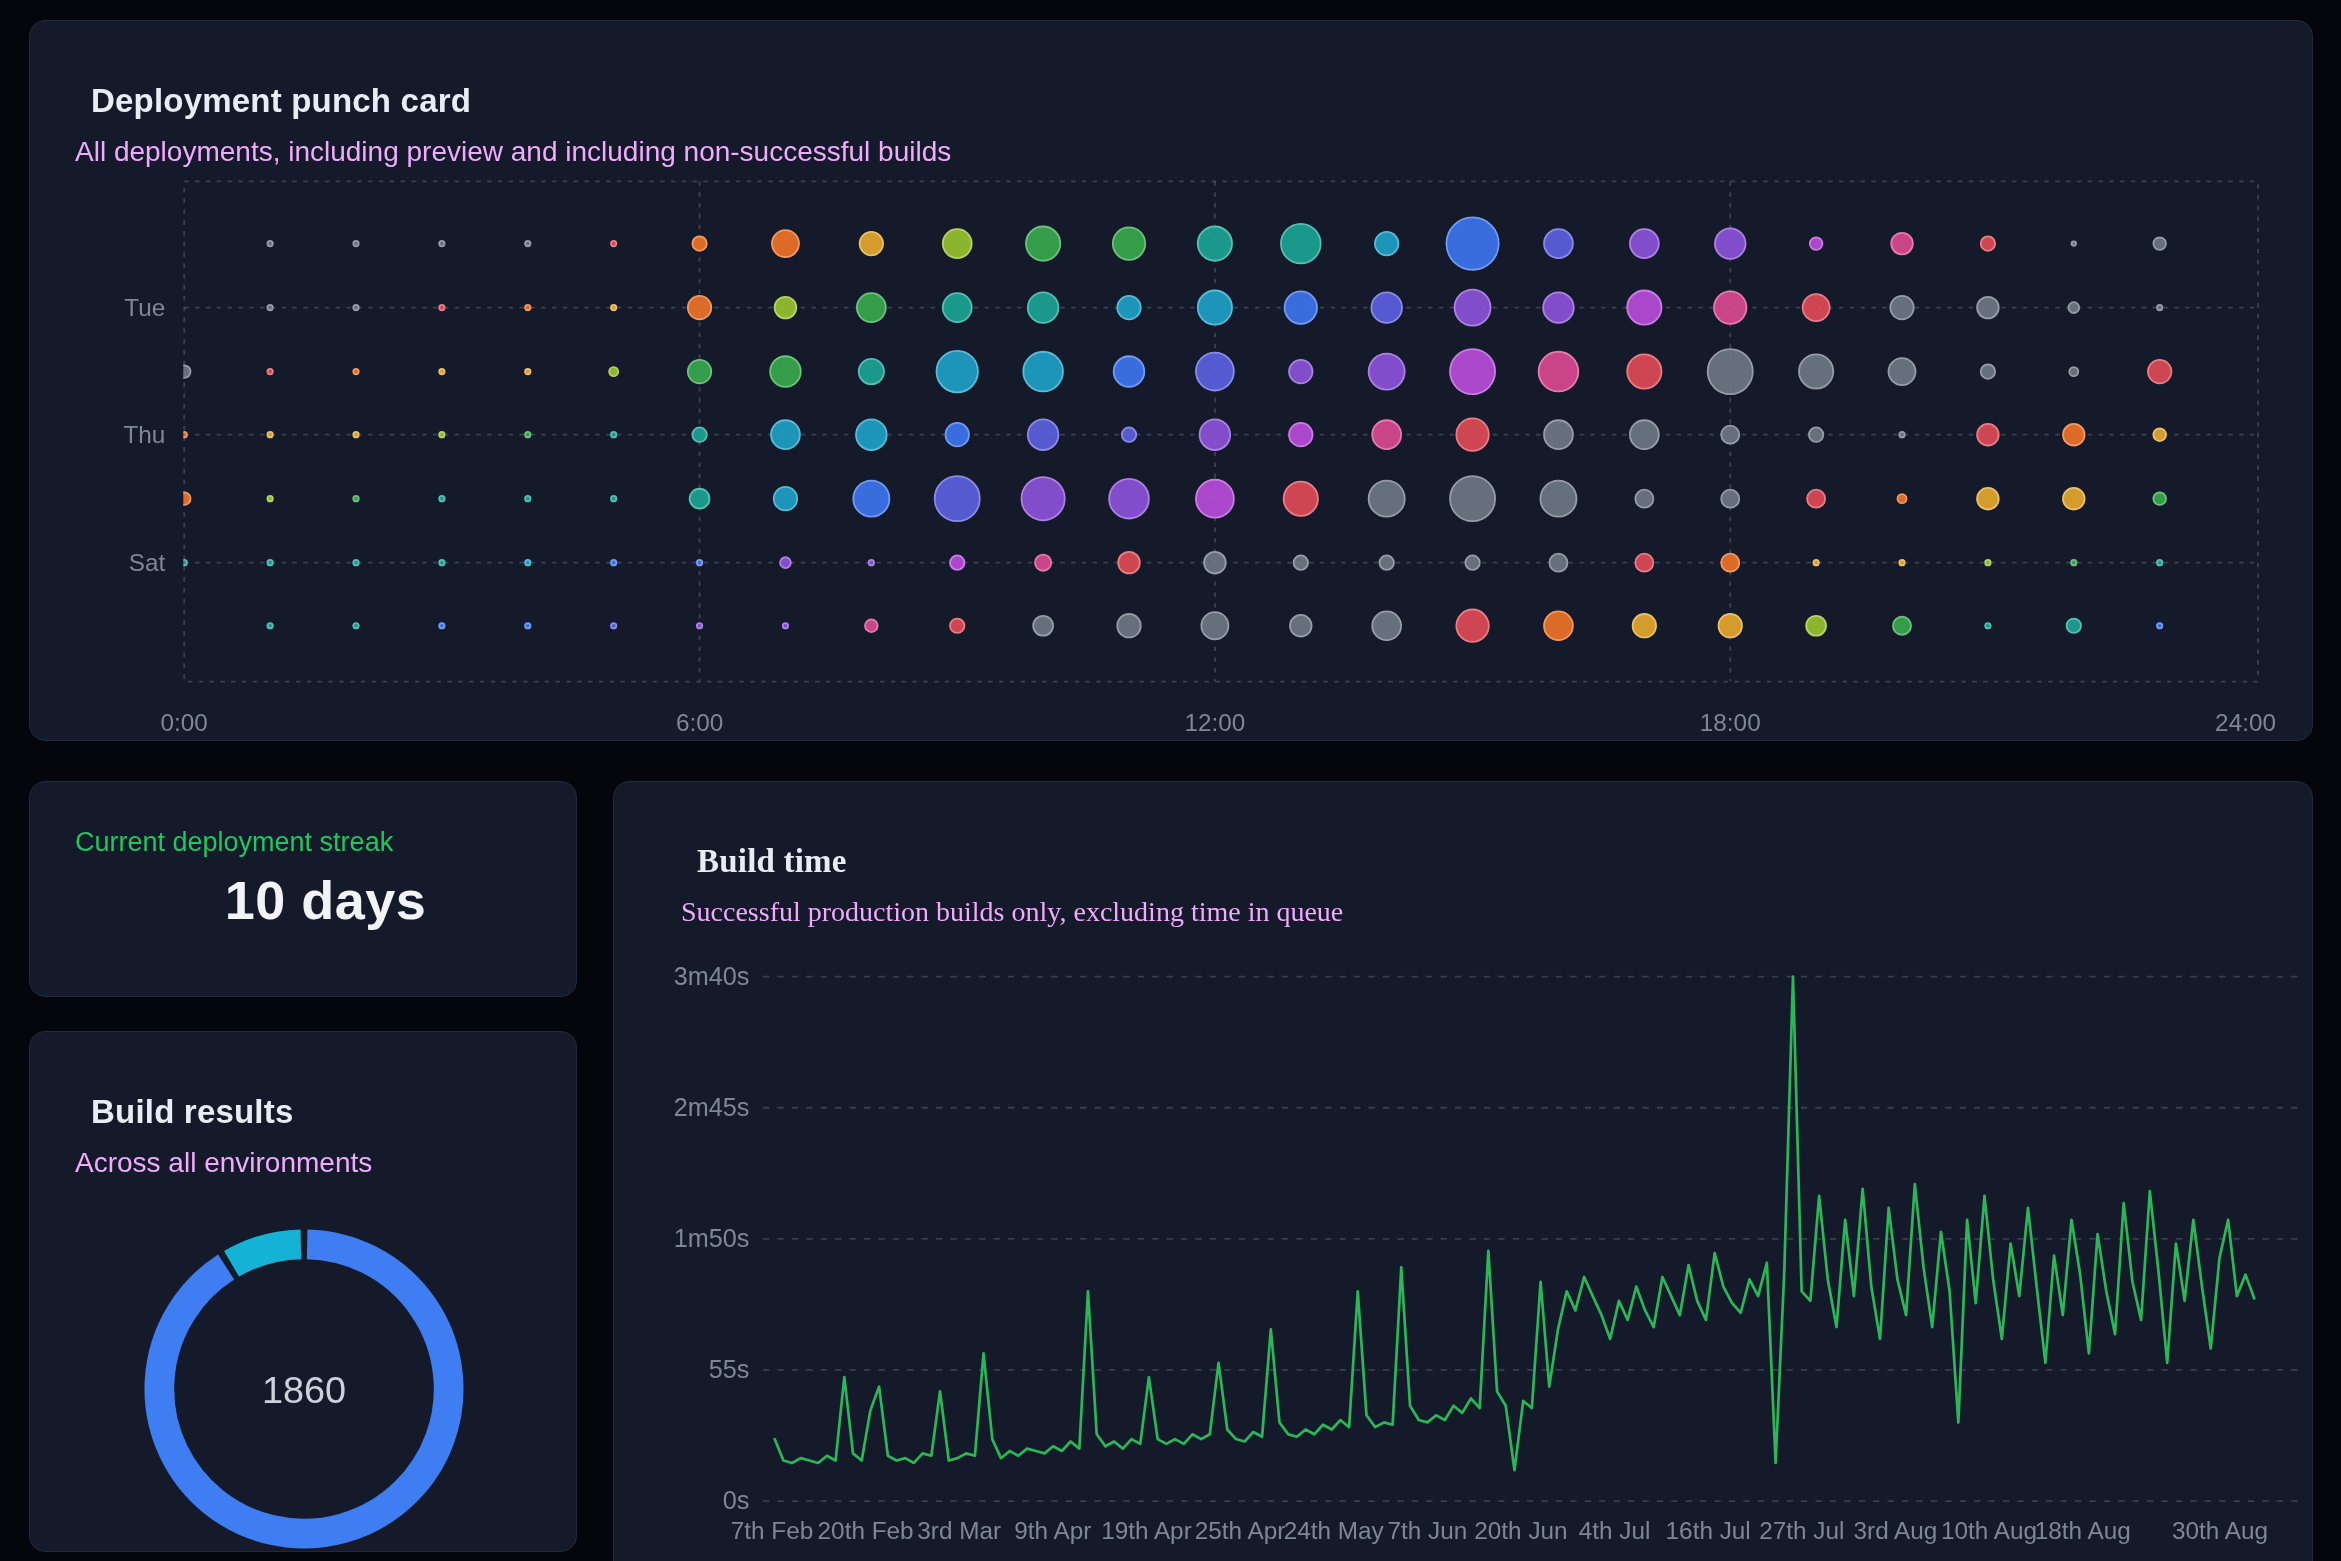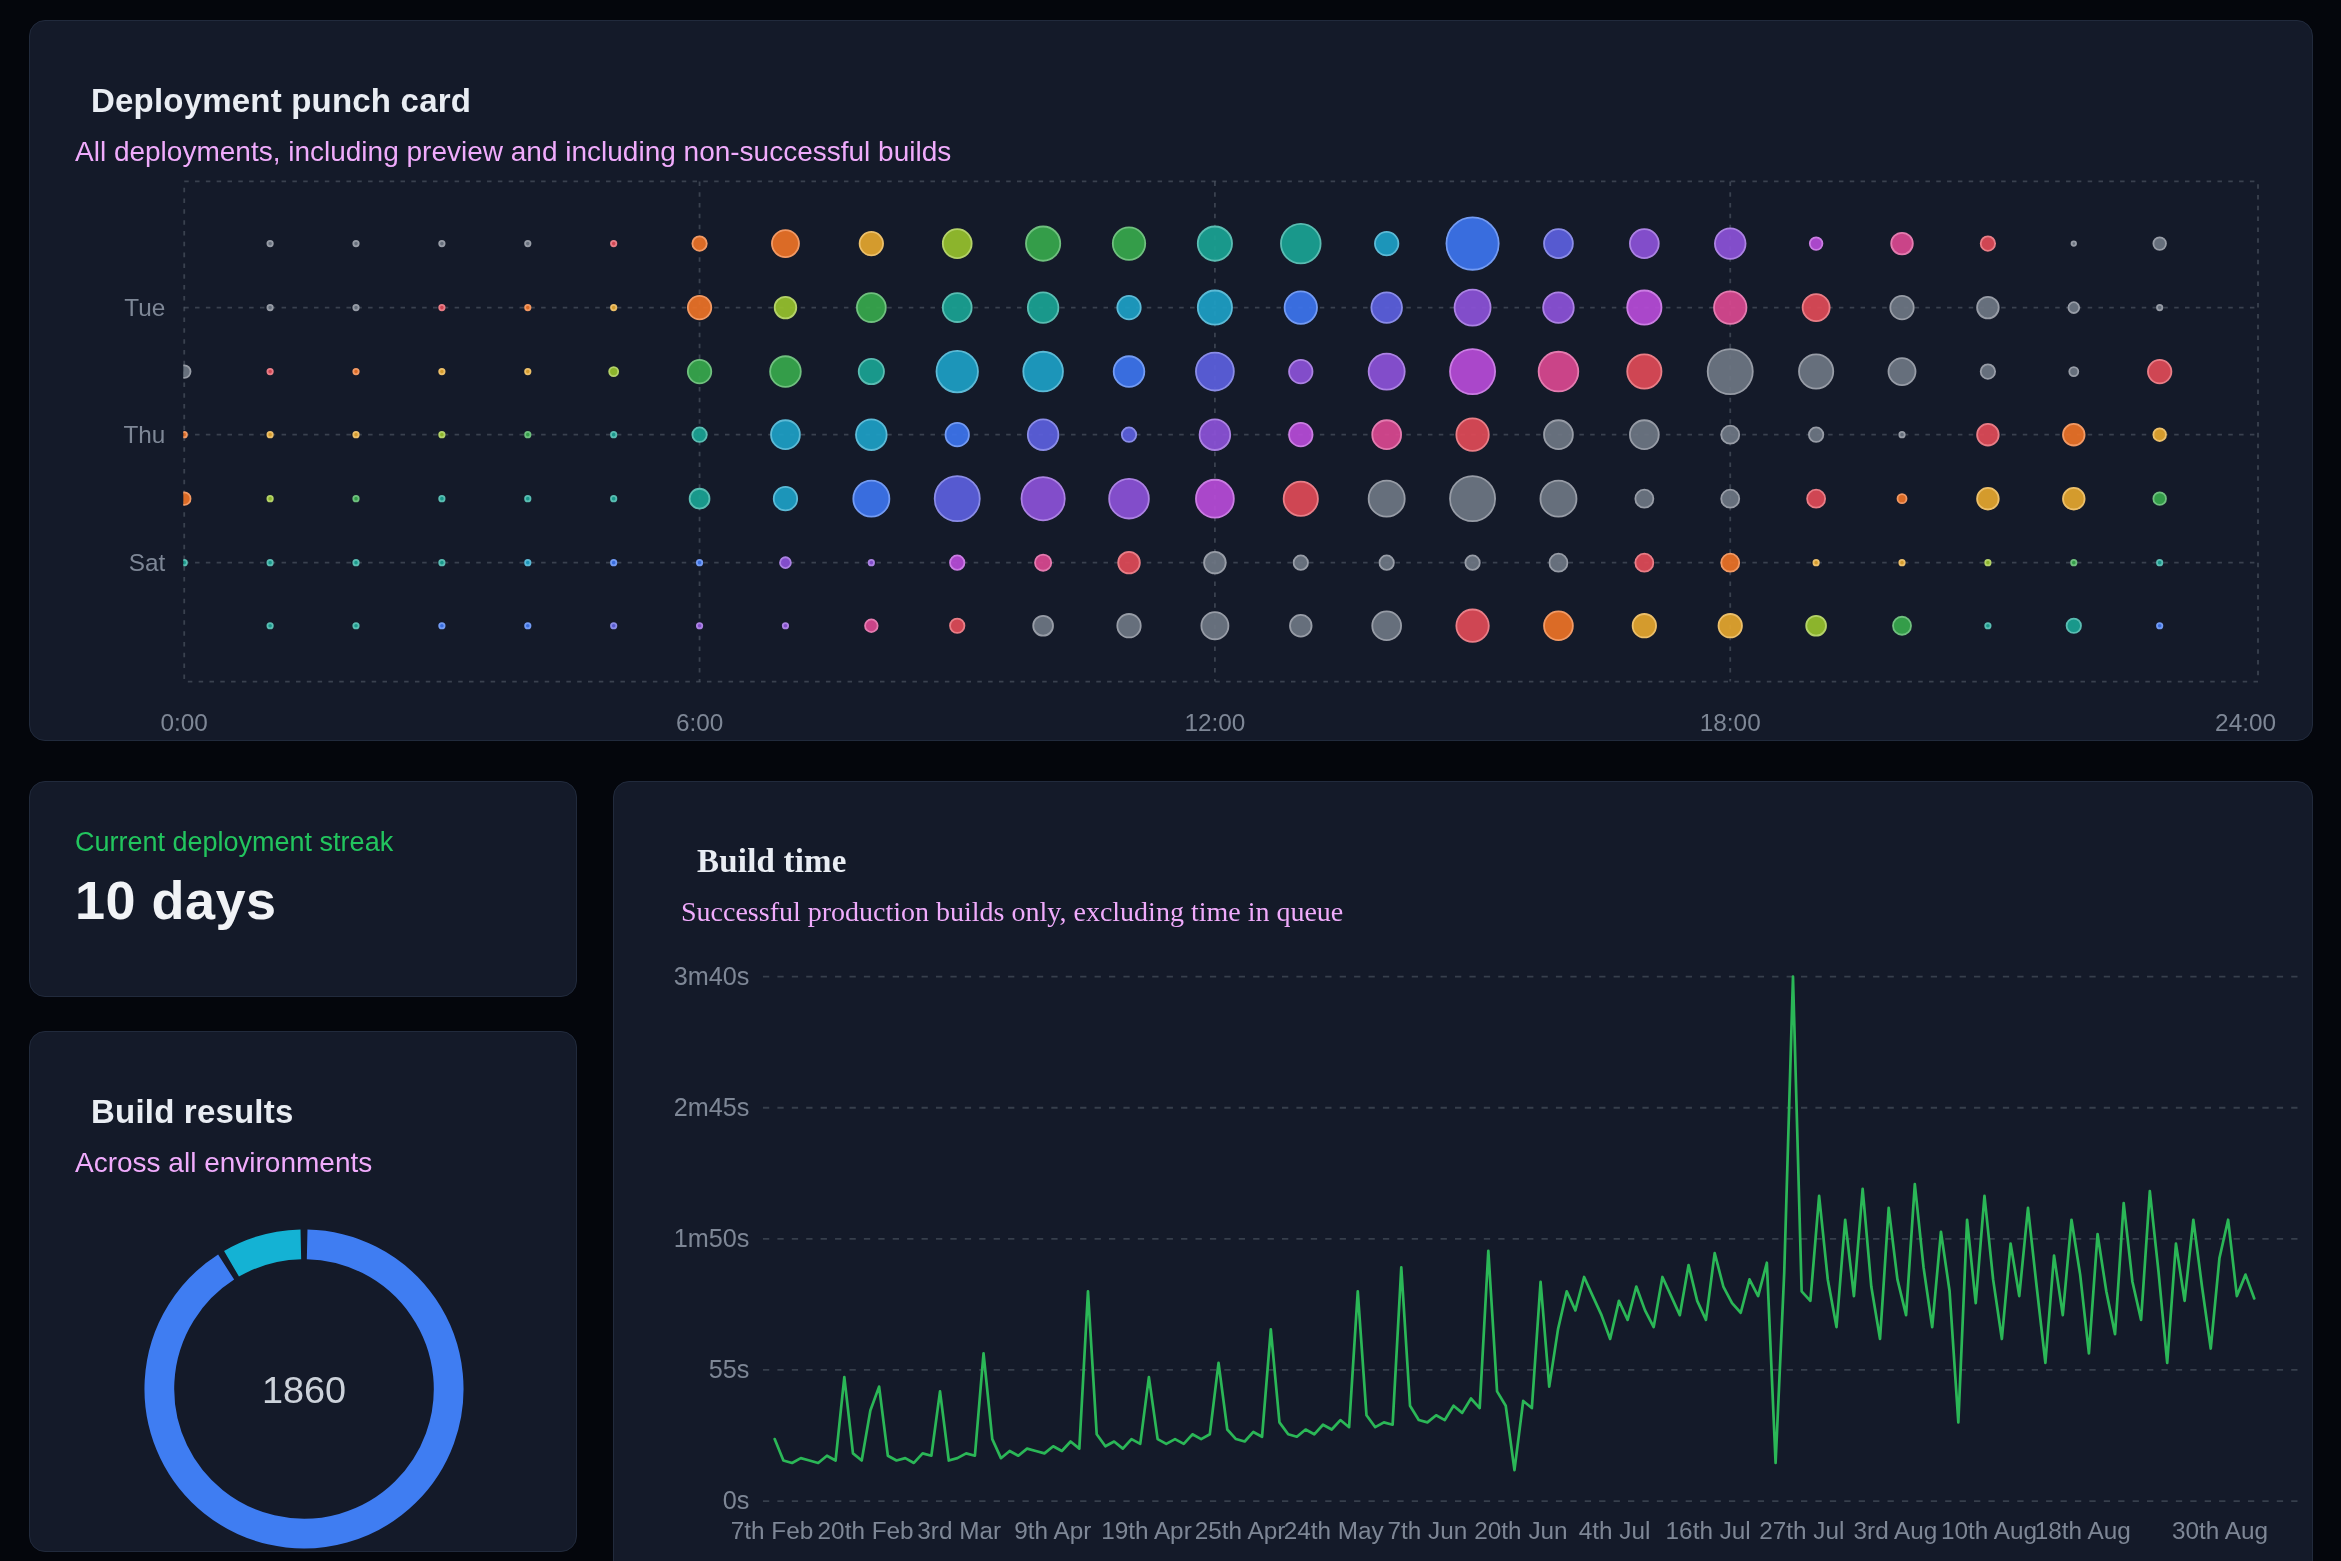--- a/index.html
+++ b/index.html
@@ -19,21 +19,21 @@
   .card-subtitle{
     color:#f0abfc;font-size:28px;font-weight:400;margin-top:14.4px;
   }
   .pad{padding:45px 0 0 45px;}
   #card-punch{left:29px;top:20px;width:2284px;height:721px;}
   #card-streak{left:29px;top:781px;width:548px;height:216px;}
   #card-results{left:29px;top:1031px;width:548px;height:521px;}
   #card-buildtime{left:613px;top:781px;width:1700px;height:829px;}
   .chart-svg{position:absolute;left:0;top:0;}
   #streak-label{color:#22c55e;font-size:27px;margin:45px 0 0 45px;}
-  #streak-value{color:#f1f3f6;font-size:54px;font-weight:700;margin:10.8px 0 0 45px;letter-spacing:0.5px;}
+  #streak-value{color:#f1f3f6;font-size:54px;font-weight:700;margin:10.8px 0 0 45px;letter-spacing:0.5px;text-align:center;}
   text{font-family:"Liberation Sans", sans-serif;}
 </style>
 </head>
 <body>
 
 <div class="card" id="card-punch">
   <div class="pad">
     <div class="card-title">Deployment punch card</div>
     <div class="card-subtitle">All deployments, including preview and including non-successful builds</div>
   </div>

